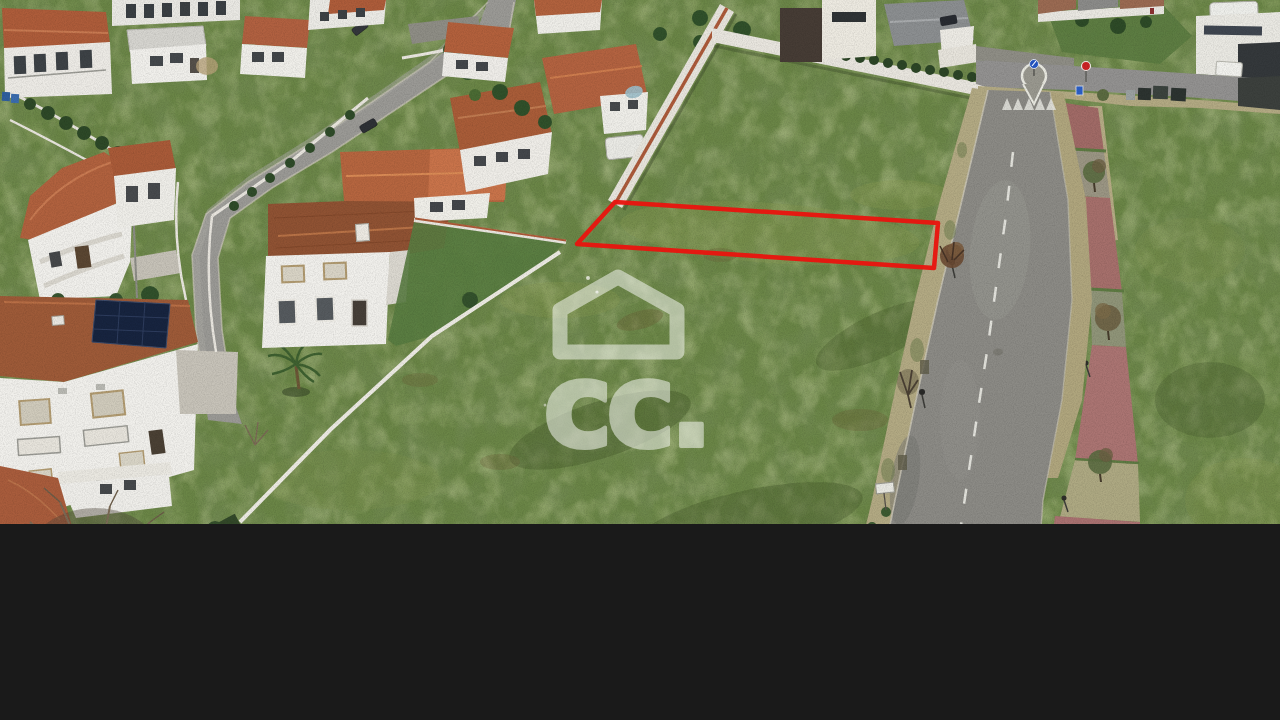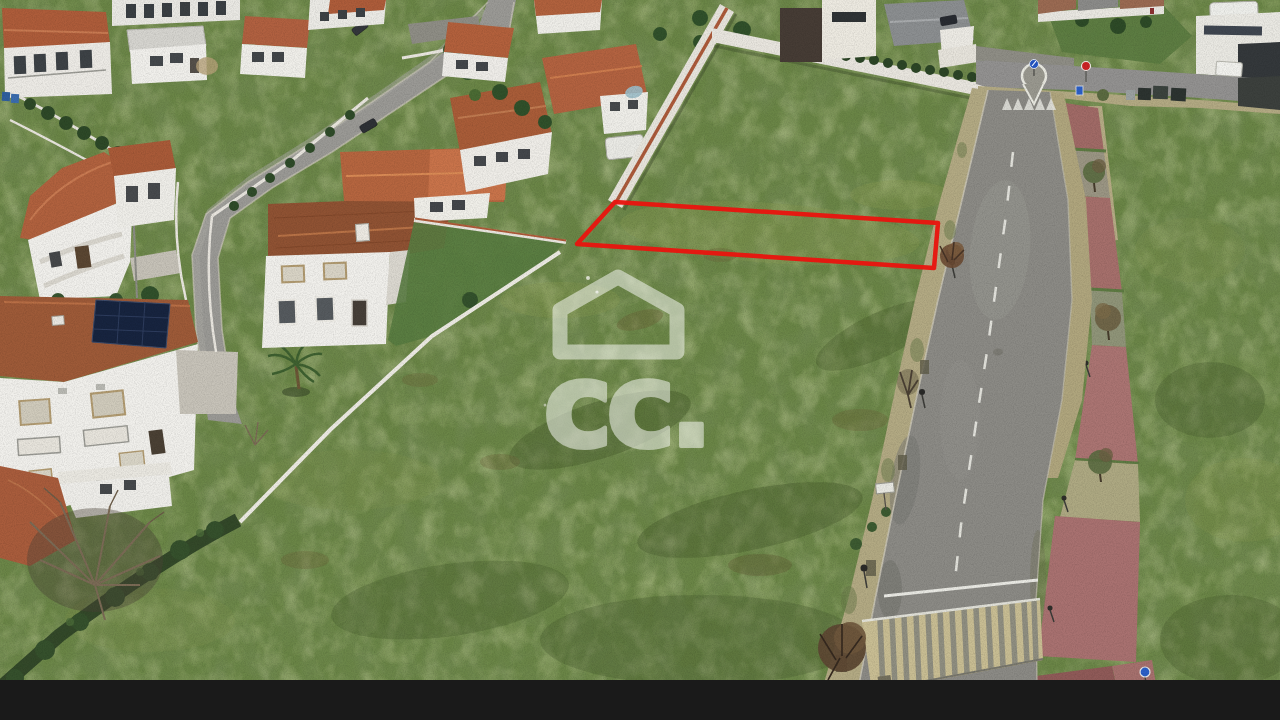--- a/index.html
+++ b/index.html
@@ -1,16 +1,16 @@
 <!DOCTYPE html>
 <html><head>
 <meta charset="utf-8">
 <style>
   html,body{margin:0;padding:0;background:#1a1a1a;}
-  .stage{position:relative;width:1280px;height:680px;overflow:hidden;background:#84cc16;font-family:"DejaVu Sans",sans-serif;}
+  .stage{position:relative;width:1280px;height:524px;overflow:hidden;background:#84cc16;font-family:"DejaVu Sans",sans-serif;}
   svg{display:block}
   .wm-text{font-family:"DejaVu Sans",sans-serif;font-weight:bold;font-size:118px;letter-spacing:-7px;}
 </style>
 </head>
 <body>
 
 <div class="stage">
 <svg width="1280" height="720" viewBox="0 0 1280 720">
 <defs>
   <filter id="fDark" x="0" y="0" width="1280" height="720" filterUnits="userSpaceOnUse">

